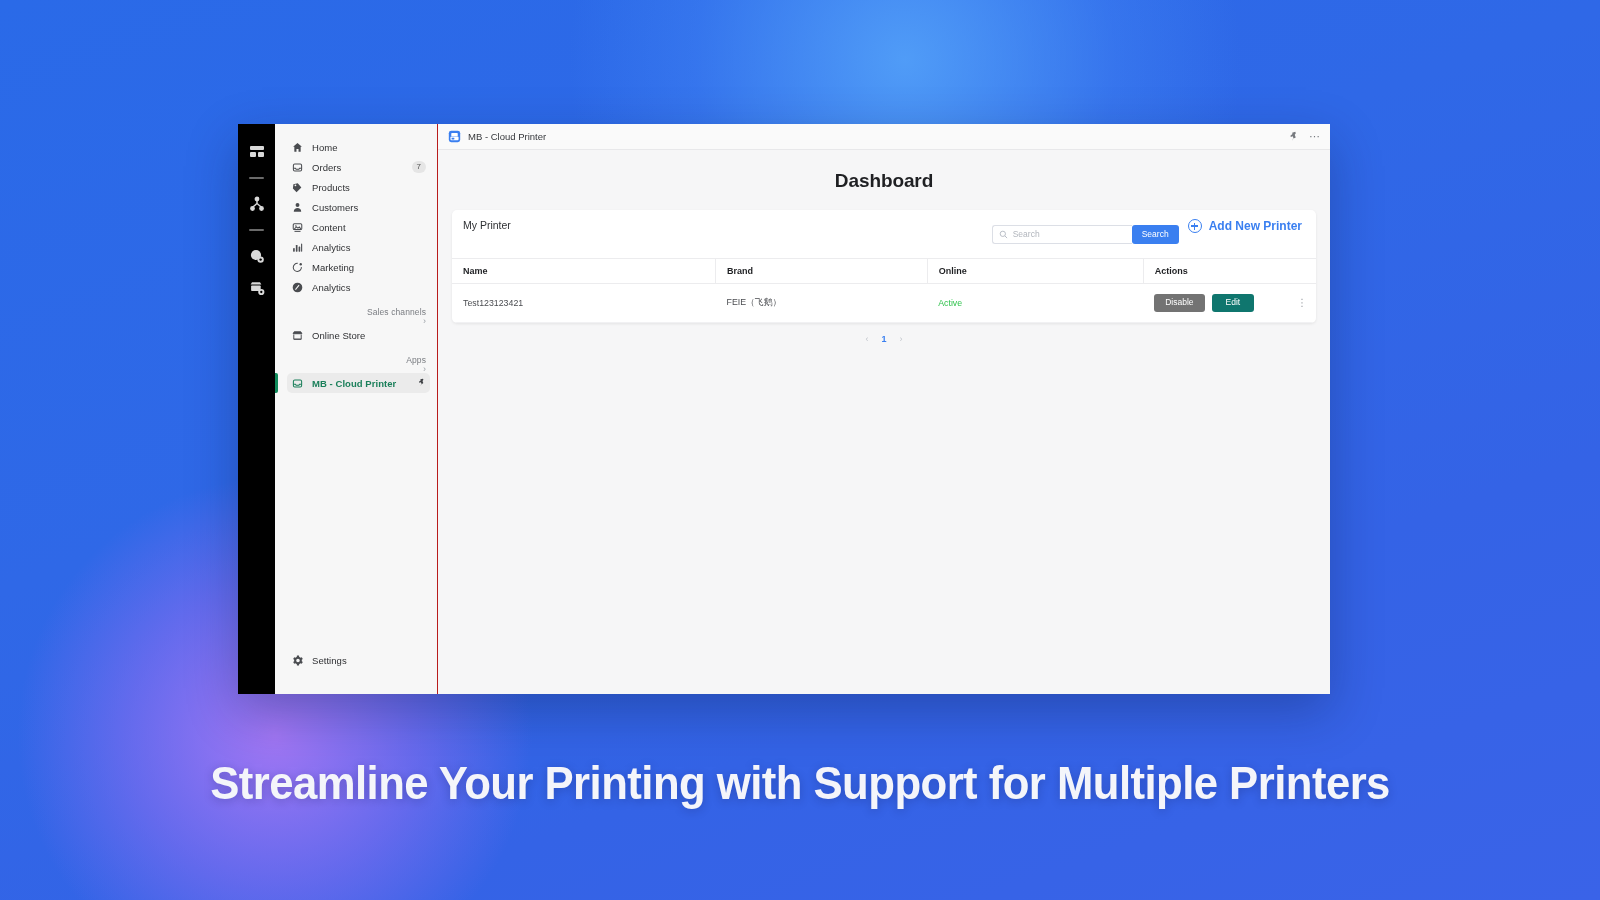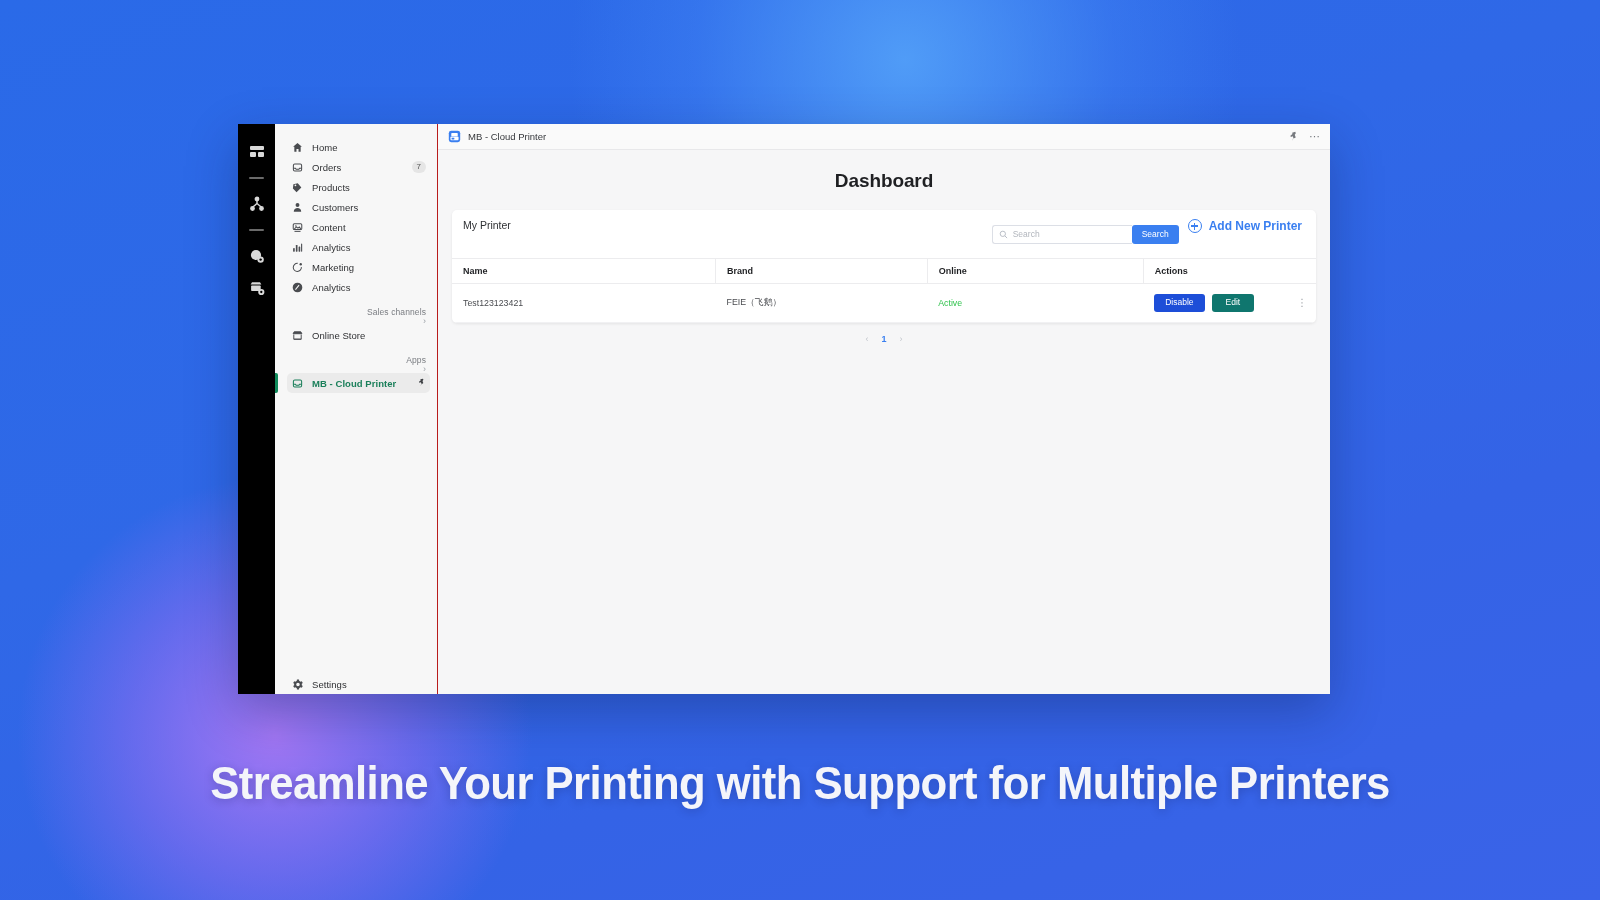--- a/index.html
+++ b/index.html
@@ -138,21 +138,21 @@
     position: absolute;
     left: -12px;
     top: -0px;
     width: 3px;
     height: 20px;
     background: #108a5b;
     border-radius: 0 2px 2px 0;
   }
   .pin-mini { color: #3f4145; font-size: 9px; }
 
-  #settings-row { margin-top: auto; margin-bottom: 0; align-items: center; }
+  #settings-row { margin-top: auto; margin-bottom: 24px; align-items: center; }
 
   
   #main-pane {
     flex: 1 1 auto;
     background: #f6f6f7;
     display: flex;
     flex-direction: column;
     min-width: 0;
   }
 
@@ -322,21 +322,21 @@
   .btn-pill {
     border: none;
     border-radius: 3px;
     color: #fff;
     font-size: 8.5px;
     padding: 4px 11px;
     cursor: pointer;
     font-family: "Liberation Sans", sans-serif;
     line-height: 1.15;
   }
-  .btn-disable { background: #1d4ed8; }
+  .btn-disable { background: #737373; }
   .btn-edit { background: #0f766e; padding: 4px 14px; }
 
   .row-kebab {
     position: absolute;
     right: 9px;
     top: 50%;
     transform: translateY(-50%);
     color: #9b9ea4;
     font-size: 10px;
     line-height: 1;

